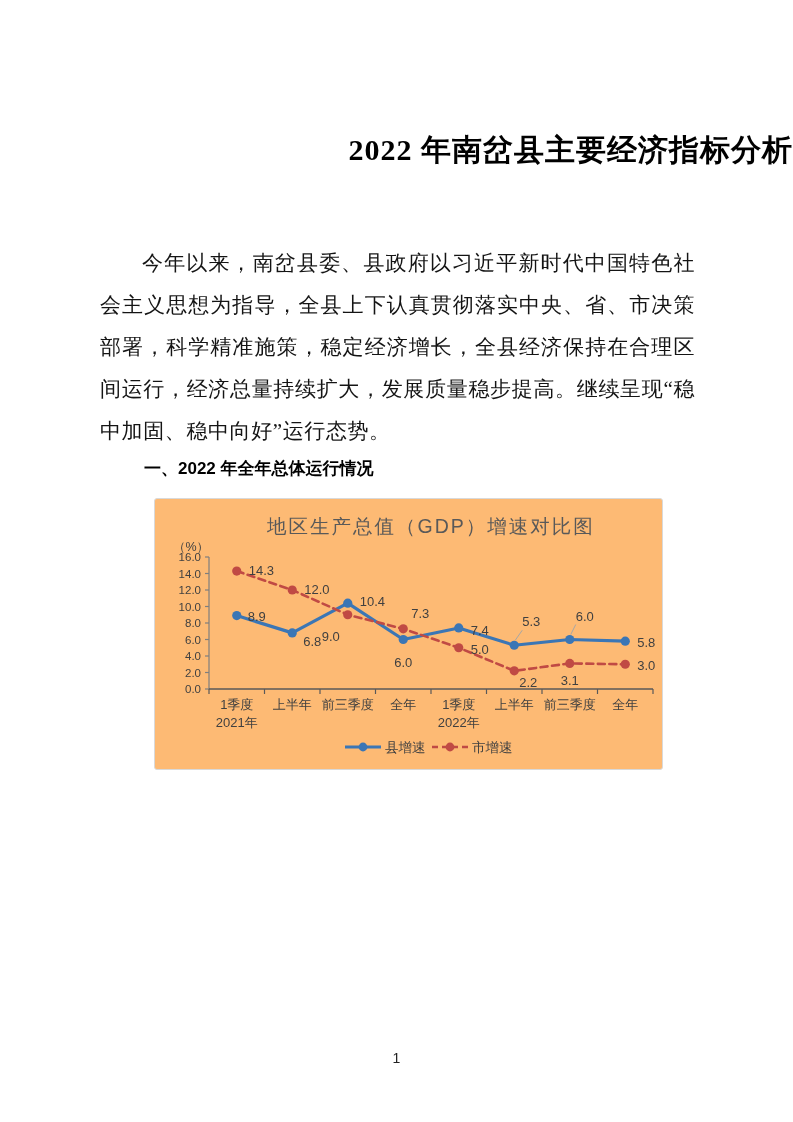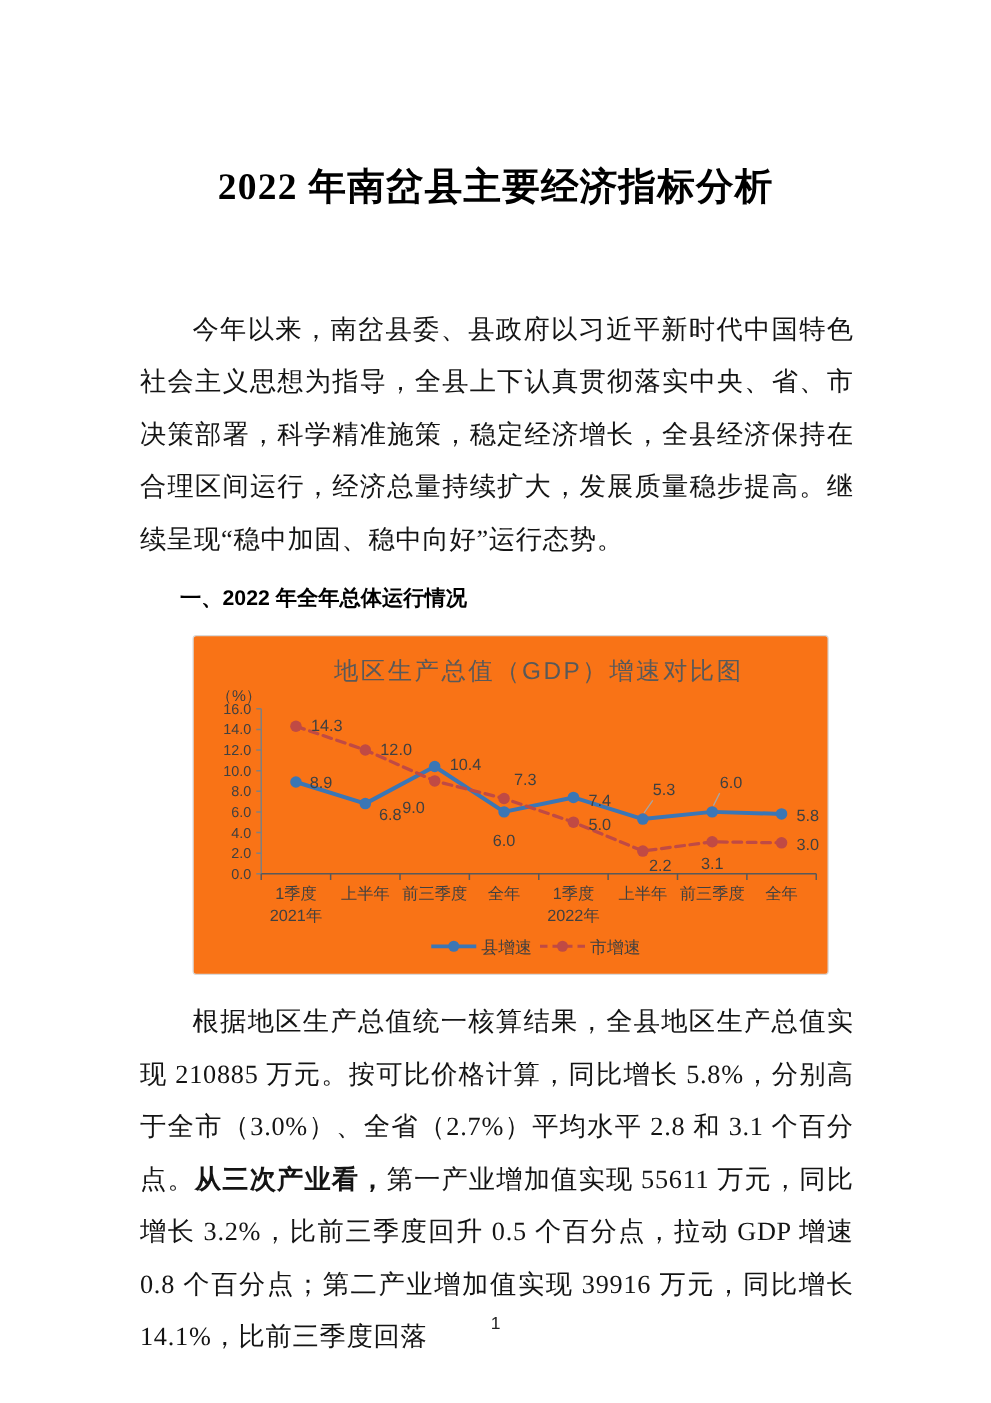--- a/index.html
+++ b/index.html
@@ -2,39 +2,39 @@
 <html><head>
 <meta charset="utf-8">
 <style>
   html,body { margin:0; padding:0; background:#ffffff; }
   .page {
     position:relative; width:793px; height:1122px; margin:0 auto;
     background:#ffffff; overflow:hidden;
     font-family:"Liberation Serif","DejaVu Serif",serif; color:#141414;
   }
   .doc-title {
-    margin:128px 0 0 0; text-align:center;
+    margin:128px 0 0 0; text-align:right;
     font-size:30px; font-weight:bold; letter-spacing:1px; line-height:44px;
     color:#000;
   }
   .content { padding:0 98px 0 100px; }
   .para {
     font-size:21px; line-height:42px; letter-spacing:0.6px;
-    text-align:justify; text-indent:2em; margin:12px;
+    text-align:justify; text-indent:2em; margin:0;
   }
   .para-intro { margin-top:70px; }
   .para-analysis { margin-top:16px; }
   .section-heading {
     margin:2px 0 0 0; padding-left:44px;
     font-family:"Liberation Sans","DejaVu Sans",sans-serif;
     font-size:17px; font-weight:bold; line-height:30px; color:#000;
   }
   .chart-box {
     width:507px; height:270px; margin:14px 0 0 54px;
-    border:1px solid #d9d9d9; border-radius:3px; background:#f97316;
+    border:1px solid #d9d9d9; border-radius:3px; background:#fdba74;
   }
   .chart-box svg { display:block; }
   .page-number {
     position:absolute; bottom:56px; left:0; right:0; text-align:center;
     font-size:14px; color:#222;
     font-family:"Liberation Sans","DejaVu Sans",sans-serif;
   }
   b.run-bold { font-weight:bold; }
 </style>
 </head>
@@ -140,17 +140,16 @@
             <line x1="190" y1="248" x2="226" y2="248" stroke="#3B76B5" stroke-width="3"></line>
             <circle cx="208" cy="248" r="4.4" fill="#3B76B5"></circle>
             <text x="230" y="253" font-family="&quot;Liberation Sans&quot;,&quot;DejaVu Sans&quot;,sans-serif" font-size="13.5" fill="#404040">县增速</text>
             <line x1="277" y1="248" x2="313" y2="248" stroke="#C04A44" stroke-width="2.4" stroke-dasharray="6 4"></line>
             <circle cx="295" cy="248" r="4.4" fill="#C04A44"></circle>
             <text x="317" y="253" font-family="&quot;Liberation Sans&quot;,&quot;DejaVu Sans&quot;,sans-serif" font-size="13.5" fill="#404040">市增速</text>
           </g>
         </svg>
     </figure>
 
-    <p class="para para-analysis"><span>根据地区生产总值统一核算结果，全县地区生产总值实现 210885 万元。按可比价格计算，同比增长 5.8%，分别高于全市（3.0%）、全省（2.7%）平均水平 2.8 和 3.1 个百分点。</span><b class="run-bold">从三次产业看，</b><span>第一产业增加值实现 55611 万元，同比增长 3.2%，比前三季度回升 0.5 个百分点，拉动 GDP 增速 0.8 个百分点；第二产业增加值实现 39916 万元，同比增长 14.1%，比前三季度回落</span></p>
   </div>
 
   <div class="page-number">1</div>
 </div>
 
 </body></html>

